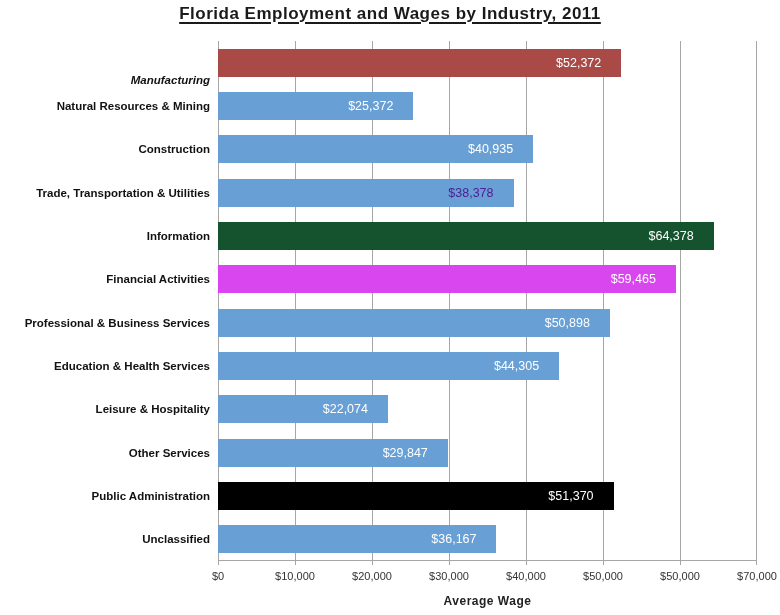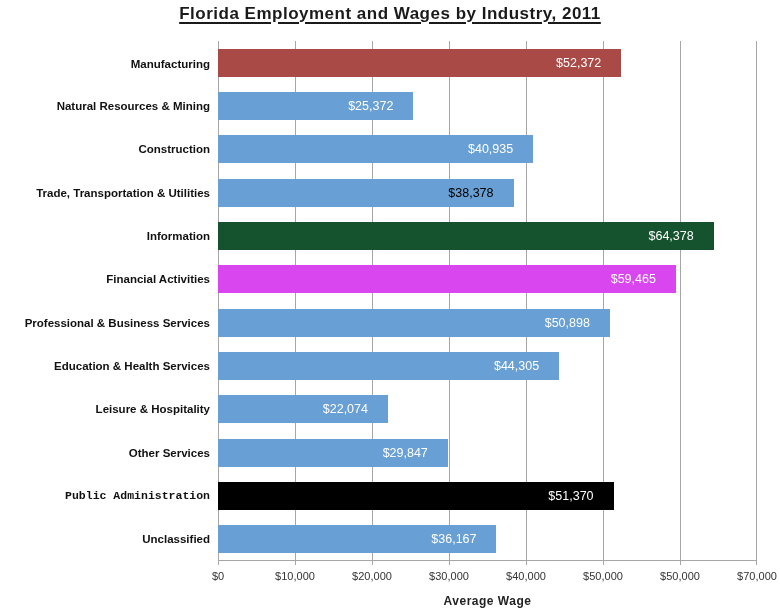--- a/index.html
+++ b/index.html
@@ -131,21 +131,21 @@
           <span class="bar-value" style="color: rgb(255, 255, 255);">$25,372</span>
         </div>
       </div>
       <div class="bar-row" style="top: 94.3333px; height: 28px;">
         <div class="bar" style="width: 58.4786%; background: rgb(104, 159, 212);">
           <span class="bar-value" style="color: rgb(255, 255, 255);">$40,935</span>
         </div>
       </div>
       <div class="bar-row" style="top: 137.667px; height: 28px;">
         <div class="bar" style="width: 54.8257%; background: rgb(104, 159, 212);">
-          <span class="bar-value" style="color: #000000;">$38,378</span>
+          <span class="bar-value" style="color: #4c1d95;">$38,378</span>
         </div>
       </div>
       <div class="bar-row" style="top: 181px; height: 28px;">
         <div class="bar" style="width: 91.9686%; background: #14532d;">
           <span class="bar-value" style="color: rgb(255, 255, 255);">$64,378</span>
         </div>
       </div>
       <div class="bar-row" style="top: 224.333px; height: 28px;">
         <div class="bar" style="width: 84.95%; background: #d946ef;">
           <span class="bar-value" style="color: rgb(255, 255, 255);">$59,465</span>
@@ -176,31 +176,31 @@
           <span class="bar-value" style="color: rgb(255, 255, 255);">$51,370</span>
         </div>
       </div>
       <div class="bar-row" style="top: 484.333px; height: 28px;">
         <div class="bar" style="width: 51.6671%; background: rgb(104, 159, 212);">
           <span class="bar-value" style="color: rgb(255, 255, 255);">$36,167</span>
         </div>
       </div>
     </div>
   <div class="cat-labels">
-      <div class="cat-label" style="top: 9px; height: 28px; line-height: 28px;">Manufacturing</div>
+      <div class="cat-label" style="top: 25px; height: 28px; line-height: 28px; font-style: italic;">Manufacturing</div>
       <div class="cat-label" style="top: 51px; height: 28px; line-height: 28px;">Natural Resources &amp; Mining</div>
       <div class="cat-label" style="top: 94.3333px; height: 28px; line-height: 28px;">Construction</div>
       <div class="cat-label" style="top: 137.667px; height: 28px; line-height: 28px;">Trade, Transportation &amp; Utilities</div>
       <div class="cat-label" style="top: 181px; height: 28px; line-height: 28px;">Information</div>
       <div class="cat-label" style="top: 224.333px; height: 28px; line-height: 28px;">Financial Activities</div>
       <div class="cat-label" style="top: 267.667px; height: 28px; line-height: 28px;">Professional &amp; Business Services</div>
       <div class="cat-label" style="top: 311px; height: 28px; line-height: 28px;">Education &amp; Health Services</div>
       <div class="cat-label" style="top: 354.333px; height: 28px; line-height: 28px;">Leisure &amp; Hospitality</div>
       <div class="cat-label" style="top: 397.667px; height: 28px; line-height: 28px;">Other Services</div>
-      <div class="cat-label" style="top: 441px; height: 28px; line-height: 28px; font-family: Liberation Mono, monospace;">Public Administration</div>
+      <div class="cat-label" style="top: 441px; height: 28px; line-height: 28px;">Public Administration</div>
       <div class="cat-label" style="top: 484.333px; height: 28px; line-height: 28px;">Unclassified</div>
     </div>
   <div class="x-ticks">
       <div class="x-tick-label" style="left: 0%;">$0</div>
       <div class="x-tick-label" style="left: 14.2857%;">$10,000</div>
       <div class="x-tick-label" style="left: 28.5714%;">$20,000</div>
       <div class="x-tick-label" style="left: 42.8571%;">$30,000</div>
       <div class="x-tick-label" style="left: 57.1429%;">$40,000</div>
       <div class="x-tick-label" style="left: 71.4286%;">$50,000</div>
       <div class="x-tick-label" style="left: 85.7143%;">$50,000</div>

